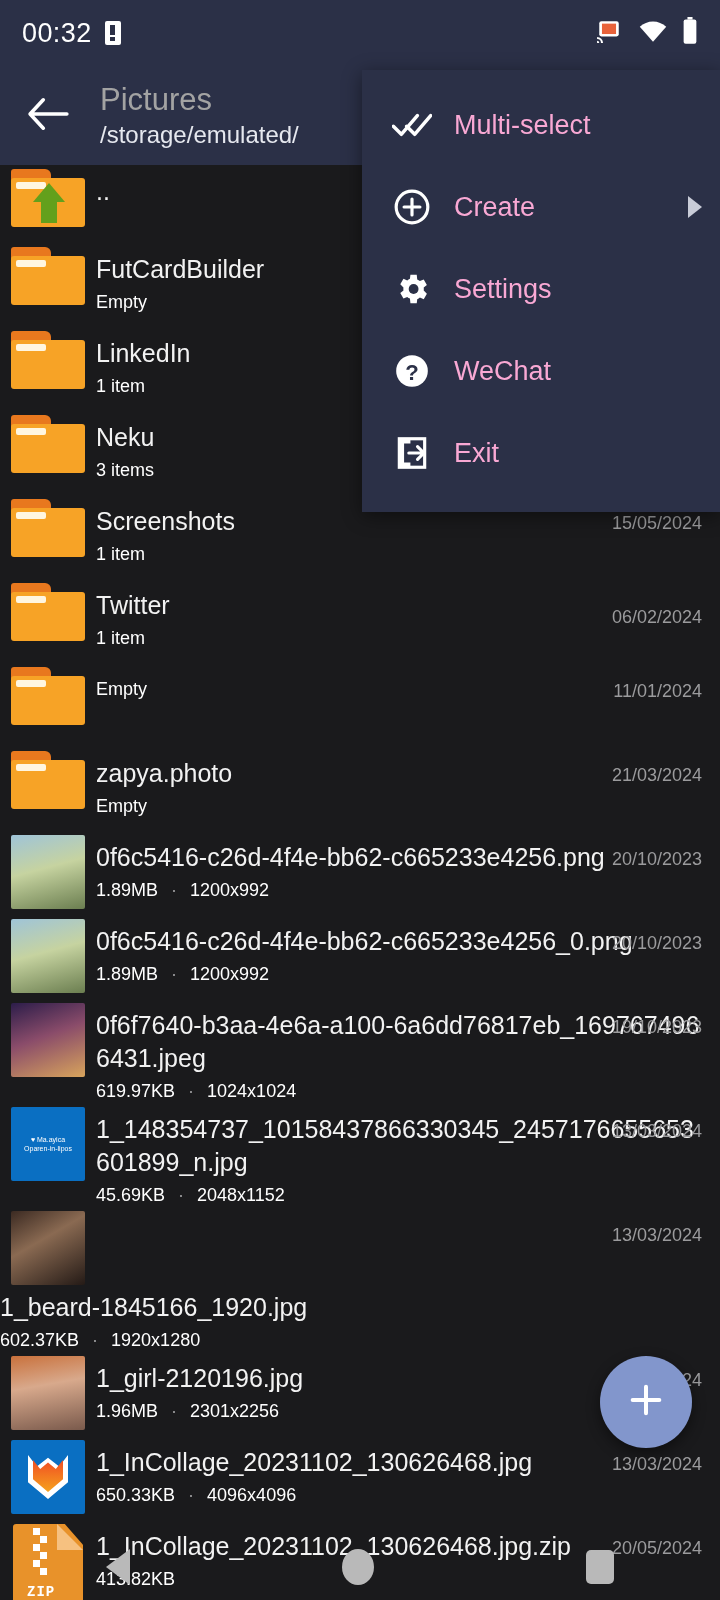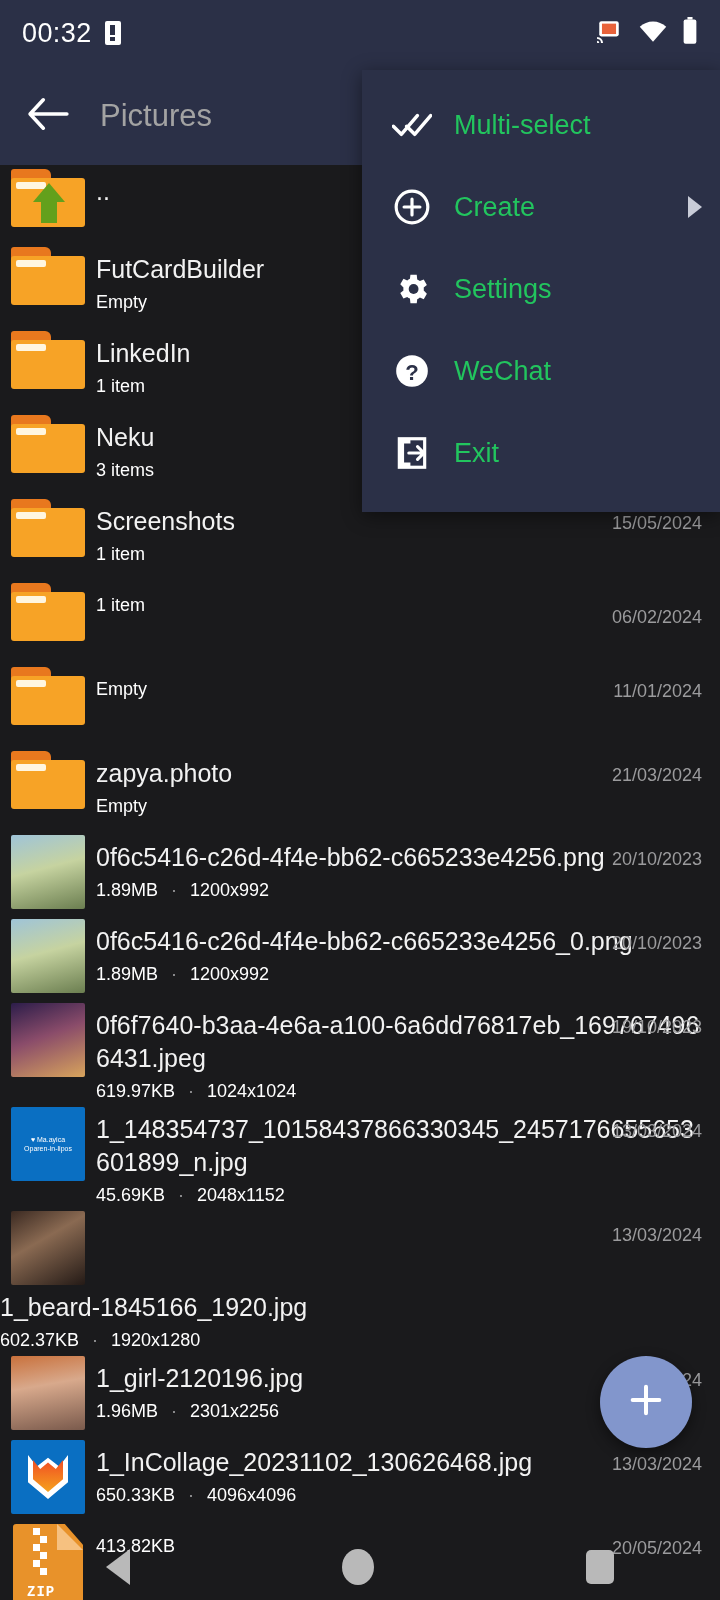--- a/index.html
+++ b/index.html
@@ -107,21 +107,21 @@
   }
 
   
   .menu{
     position:absolute; top:70px; left:362px; width:358px;
     background:#2b3047; z-index:20; padding:14px 0 18px 0;
     box-shadow:0 4px 18px rgba(0,0,0,.45);
   }
   .menu-item{ display:flex; align-items:center; height:82px; padding:0 18px 0 22px; }
   .menu-icon{ width:56px; min-width:56px; display:flex; align-items:center; justify-content:center; }
-  .menu-label{ color:#22c55e; font-size:27px; padding-left:14px; }
+  .menu-label{ color:#f9a8d4; font-size:27px; padding-left:14px; }
   .menu-arrow{ margin-left:auto; width:0;height:0;
     border-top:11px solid transparent; border-bottom:11px solid transparent;
     border-left:14px solid #c9ccd8; }
 
   
   .fab{
     position:absolute; right:28px; bottom:152px; width:92px; height:92px;
     border-radius:50%; background:#8296cc; z-index:15;
     display:flex; align-items:center; justify-content:center;
     box-shadow:0 5px 14px rgba(0,0,0,.45);
@@ -173,20 +173,21 @@
   <div class="appbar">
     <div class="back-btn">
       <span>
         <svg width="44" height="36" viewBox="0 0 28 22">
           <path d="M11 2 2.6 11 11 20M3 11h23" stroke="#ffffff" stroke-width="2.3" fill="none" stroke-linecap="round" stroke-linejoin="round"></path>
         </svg>
       </span>
     </div>
     <div class="titles">
       <div class="title">Pictures</div>
+      <div class="subtitle">/storage/emulated/</div>
     </div>
   </div>
 
   <div class="list" id="file-list">
       <div class="row" style="min-height: 78px; padding-top: 4px;">
         <div class="thumb-wrap">
           <div class="folder">
             <div class="tab"></div>
             <div class="body"></div>
             <div class="line"></div>
@@ -262,20 +263,21 @@
       </div>
       <div class="row" style="min-height: 84px; padding-top: 4px;">
         <div class="thumb-wrap">
           <div class="folder">
             <div class="tab"></div>
             <div class="body"></div>
             <div class="line"></div>
           </div>
         </div>
         <div class="row-body">
+          <div class="row-name">Twitter</div>
           <div class="row-meta">
             <span class="row-sub">1 item</span>
           </div>
         </div>
         <span class="row-date" style="top: 28px;">06/02/2024</span>
       </div>
       <div class="row" style="min-height: 84px; padding-top: 4px;">
         <div class="thumb-wrap">
           <div class="folder">
             <div class="tab"></div>
@@ -421,20 +423,21 @@
               <i style="left:7px;top:8px"></i>
               <i style="left:0px;top:16px"></i>
               <i style="left:7px;top:24px"></i>
               <i style="left:0px;top:32px"></i>
               <i style="left:7px;top:40px"></i>
             </div>
             <div class="tag">ZIP</div>
           </div>
         </div>
         <div class="row-body">
+          <div class="row-name">1_InCollage_20231102_130626468.jpg.zip</div>
           <div class="row-meta">
             <span class="row-sub">413.82KB</span>
           </div>
         </div>
         <span class="row-date" style="top: 18px;">20/05/2024</span>
       </div>
       <div class="row" style="min-height: 84px; padding-top: 4px;">
         <div class="thumb-wrap">
           <div class="imgthumb tint-g"></div>
         </div>

